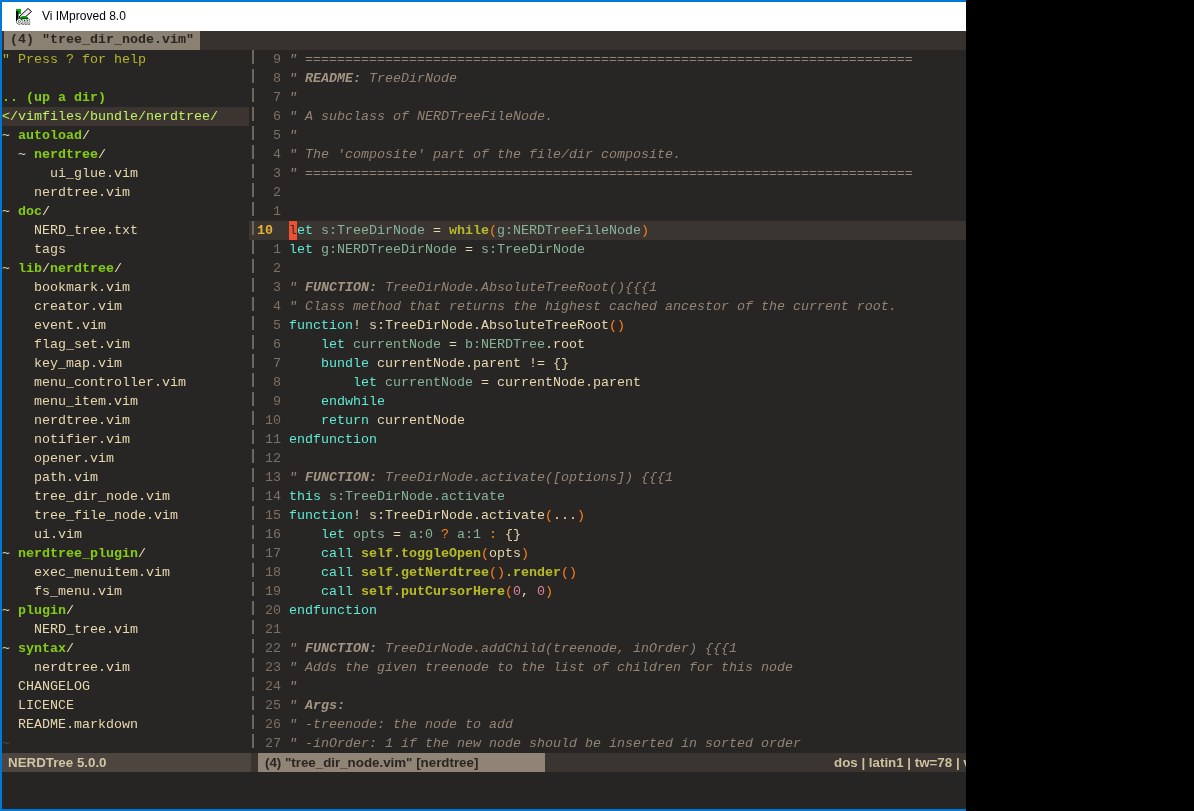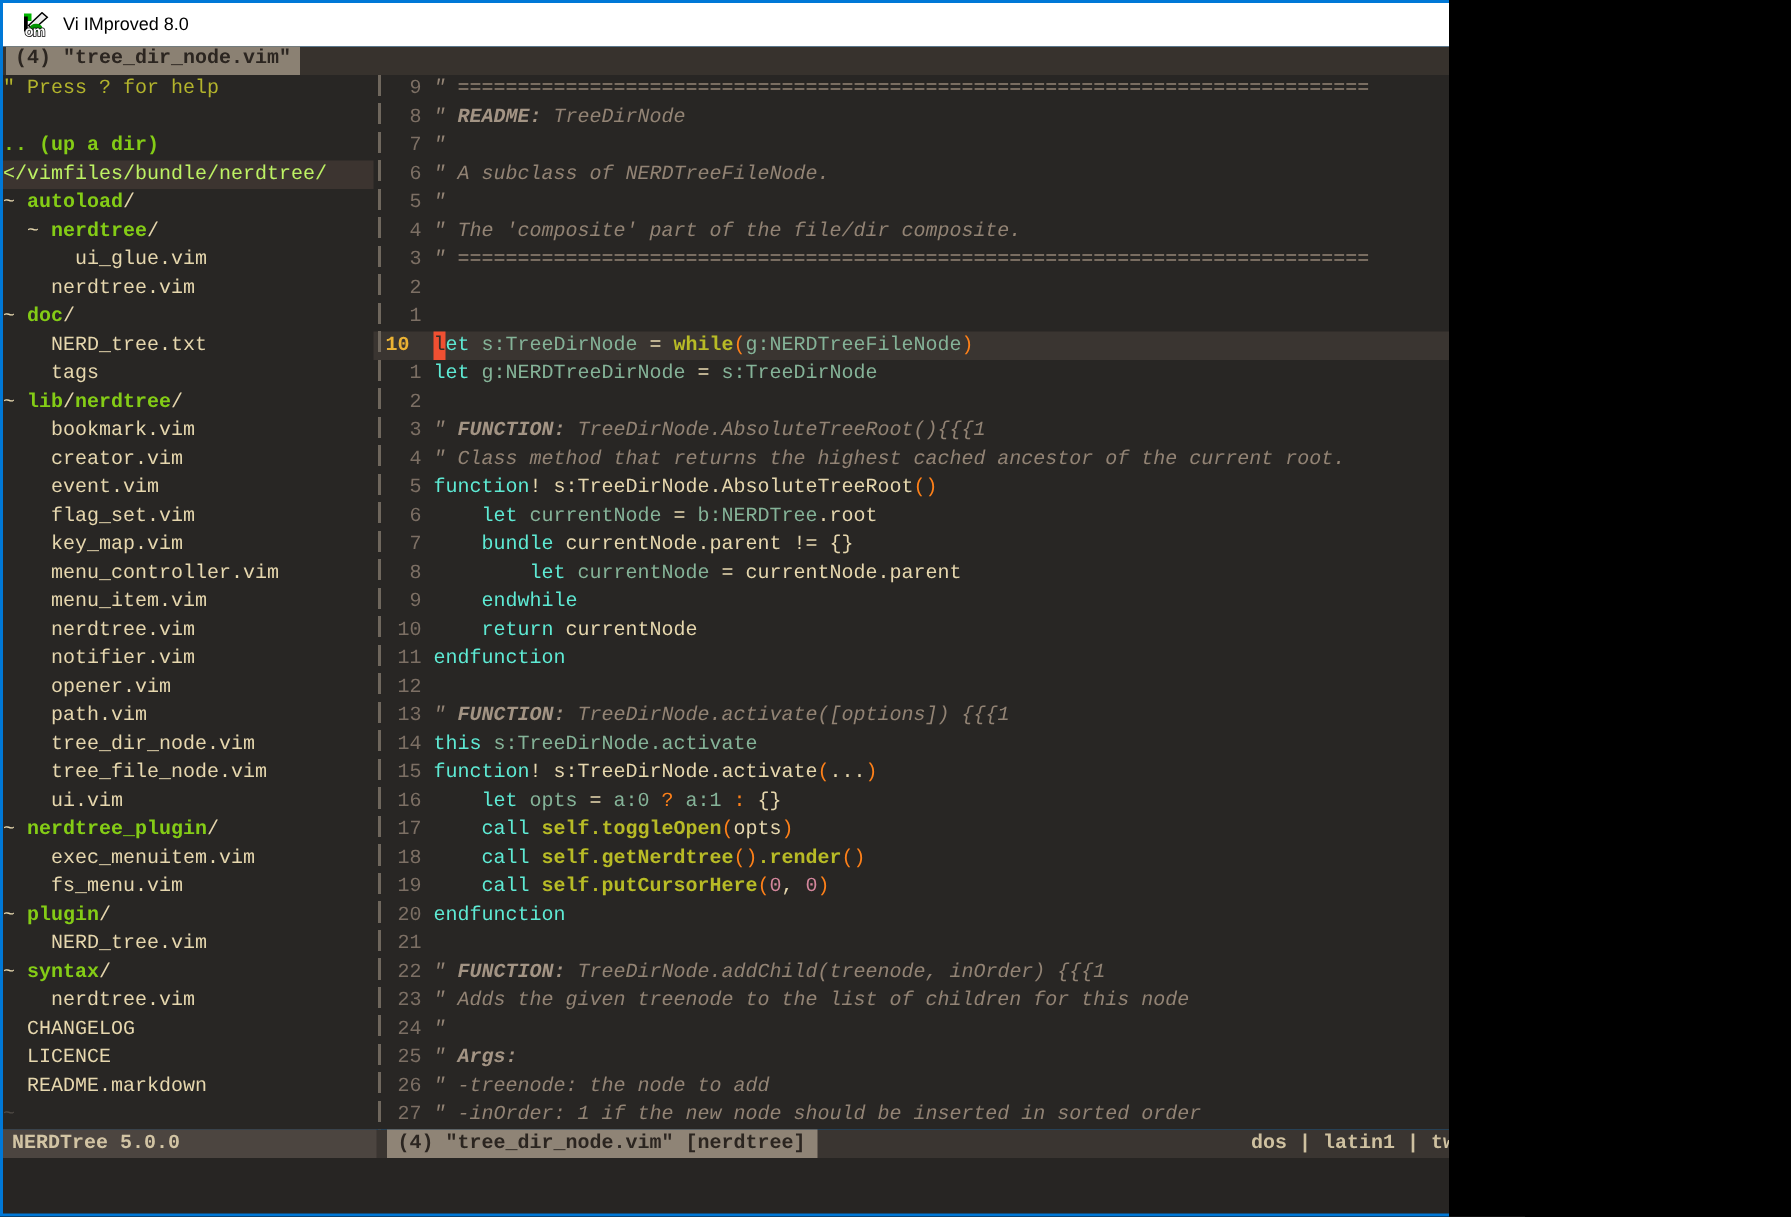--- a/index.html
+++ b/index.html
@@ -31,21 +31,21 @@
 .gb{color:#84cc16;font-weight:bold}
 .red{color:#bef264}
 .dim{color:#4f4a45}
 .cur{color:#332d28}
 .curs{position:absolute;left:287px;top:171px;width:8px;height:19px;background:#f05032}
 #status{position:absolute;left:2px;top:753px;width:1190px;height:19px;background:#3a3531}
 #st-left{position:absolute;left:0;top:0;width:249px;height:19px;background:#4c4540}
 #st-seg1{position:absolute;left:256px;top:0;width:287px;height:19px;background:#8f8476}
 #st-seg2{position:absolute;left:1046px;top:0;width:144px;height:19px;background:#9e9283}
 #cmd{position:absolute;left:2px;top:772px;width:1190px;height:37px;background:#272523}
-.stxt{position:absolute;top:1px;font-family:Liberation Mono, monospace;font-size:13.333px;line-height:17px}
+.stxt{position:absolute;top:1px;font-family:Liberation Sans, sans-serif;font-size:13.333px;line-height:17px}
 svg{position:absolute}
 </style></head><body>
 <div id="win">
 <div id="title">
  <svg width="17" height="17" style="left:14px;top:6px" viewBox="0 0 17 17">
   <rect x="0" y="1" width="5" height="5" fill="#00b400"></rect>
   <rect x="0" y="3" width="2.5" height="10" fill="#000"></rect>
   <polygon points="3,9 12,0.5 15.5,3.5 6.5,11.5" fill="#ededed" stroke="#000" stroke-width="1"></polygon>
   <ellipse cx="8" cy="10.5" rx="4.2" ry="2.6" fill="#009400"></ellipse>
   <text x="0.5" y="16" font-family="Liberation Sans" font-size="9.5" font-weight="bold" fill="#fff" stroke="#000" stroke-width="1" paint-order="stroke" letter-spacing="-0.5">om</text>

